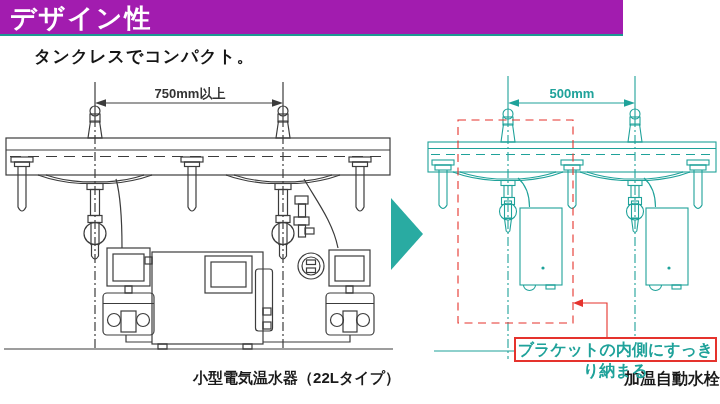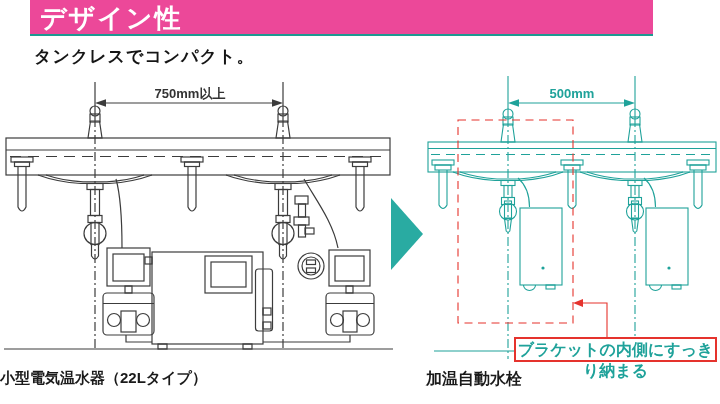--- a/index.html
+++ b/index.html
@@ -4,21 +4,21 @@
 <style>
   html,body{margin:0;padding:0;background:#fff;}
   .stage{
     position:relative;width:720px;height:404px;background:#ffffff;
     font-family:"Liberation Sans","DejaVu Sans",sans-serif;
     overflow:hidden;
   }
   
   .hdr{
     position:absolute;left:0;top:0;width:623px;height:36px;
-    background:#ec4899;border-bottom:2px solid #1d9a91;box-sizing:border-box;margin-left:30px;
+    background:#a21caf;border-bottom:2px solid #1d9a91;box-sizing:border-box;
   }
   .hdr span{
     display:block;padding:3px 0 0 10px;color:#ffffff;font-size:26px;
     font-weight:bold;letter-spacing:2px;line-height:30px;
   }
   .subtitle{
     position:absolute;left:2px;top:45px;font-size:17px;font-weight:bold;
     color:#151515;letter-spacing:1px;margin-left:32px;
   }
   .svg-before{position:absolute;left:0;top:72px;width:400px;height:295px;}
@@ -27,21 +27,21 @@
     position:absolute;left:391px;top:198px;width:0;height:0;
     border-top:36px solid transparent;border-bottom:36px solid transparent;
     border-left:32px solid #29ABA2;
   }
   .callout{
     position:absolute;left:514px;top:337px;width:203px;height:25px;
     border:2px solid #E5332D;background:#ffffff;box-sizing:border-box;
     color:#1FA29A;font-size:16px;font-weight:bold;text-align:center;
     line-height:21px;z-index:3;
   }
-  .caption{position:absolute;top:369px;font-weight:bold;color:#1a1a1a;text-align:left;}
+  .caption{position:absolute;top:369px;font-weight:bold;color:#1a1a1a;text-align:right;}
   .caption-left{left:0;width:400px;font-size:15px;}
   .caption-right{left:426px;width:294px;font-size:16px;}
   
   .svg-before *{fill:none;stroke:#3C3C3C;stroke-width:1.2;}
   .svg-before text{fill:#333;stroke:none;font-weight:bold;}
   .svg-before .fil{fill:#3C3C3C;stroke:none;}
   .svg-after *{fill:none;stroke:#1FA29A;stroke-width:1.1;}
   .svg-after text{fill:#1FA29A;stroke:none;font-weight:bold;}
   .svg-after .fil{fill:#1FA29A;stroke:none;}
   .svg-after .red{stroke:#E5332D;}

